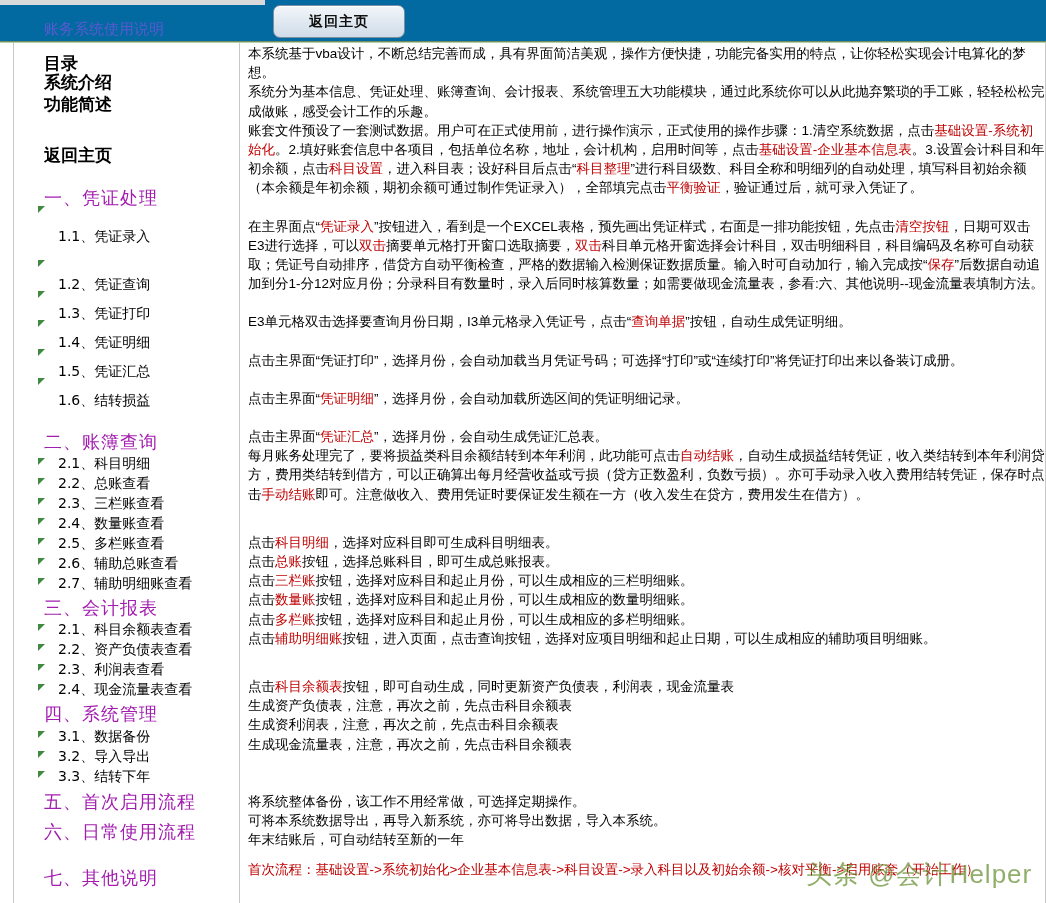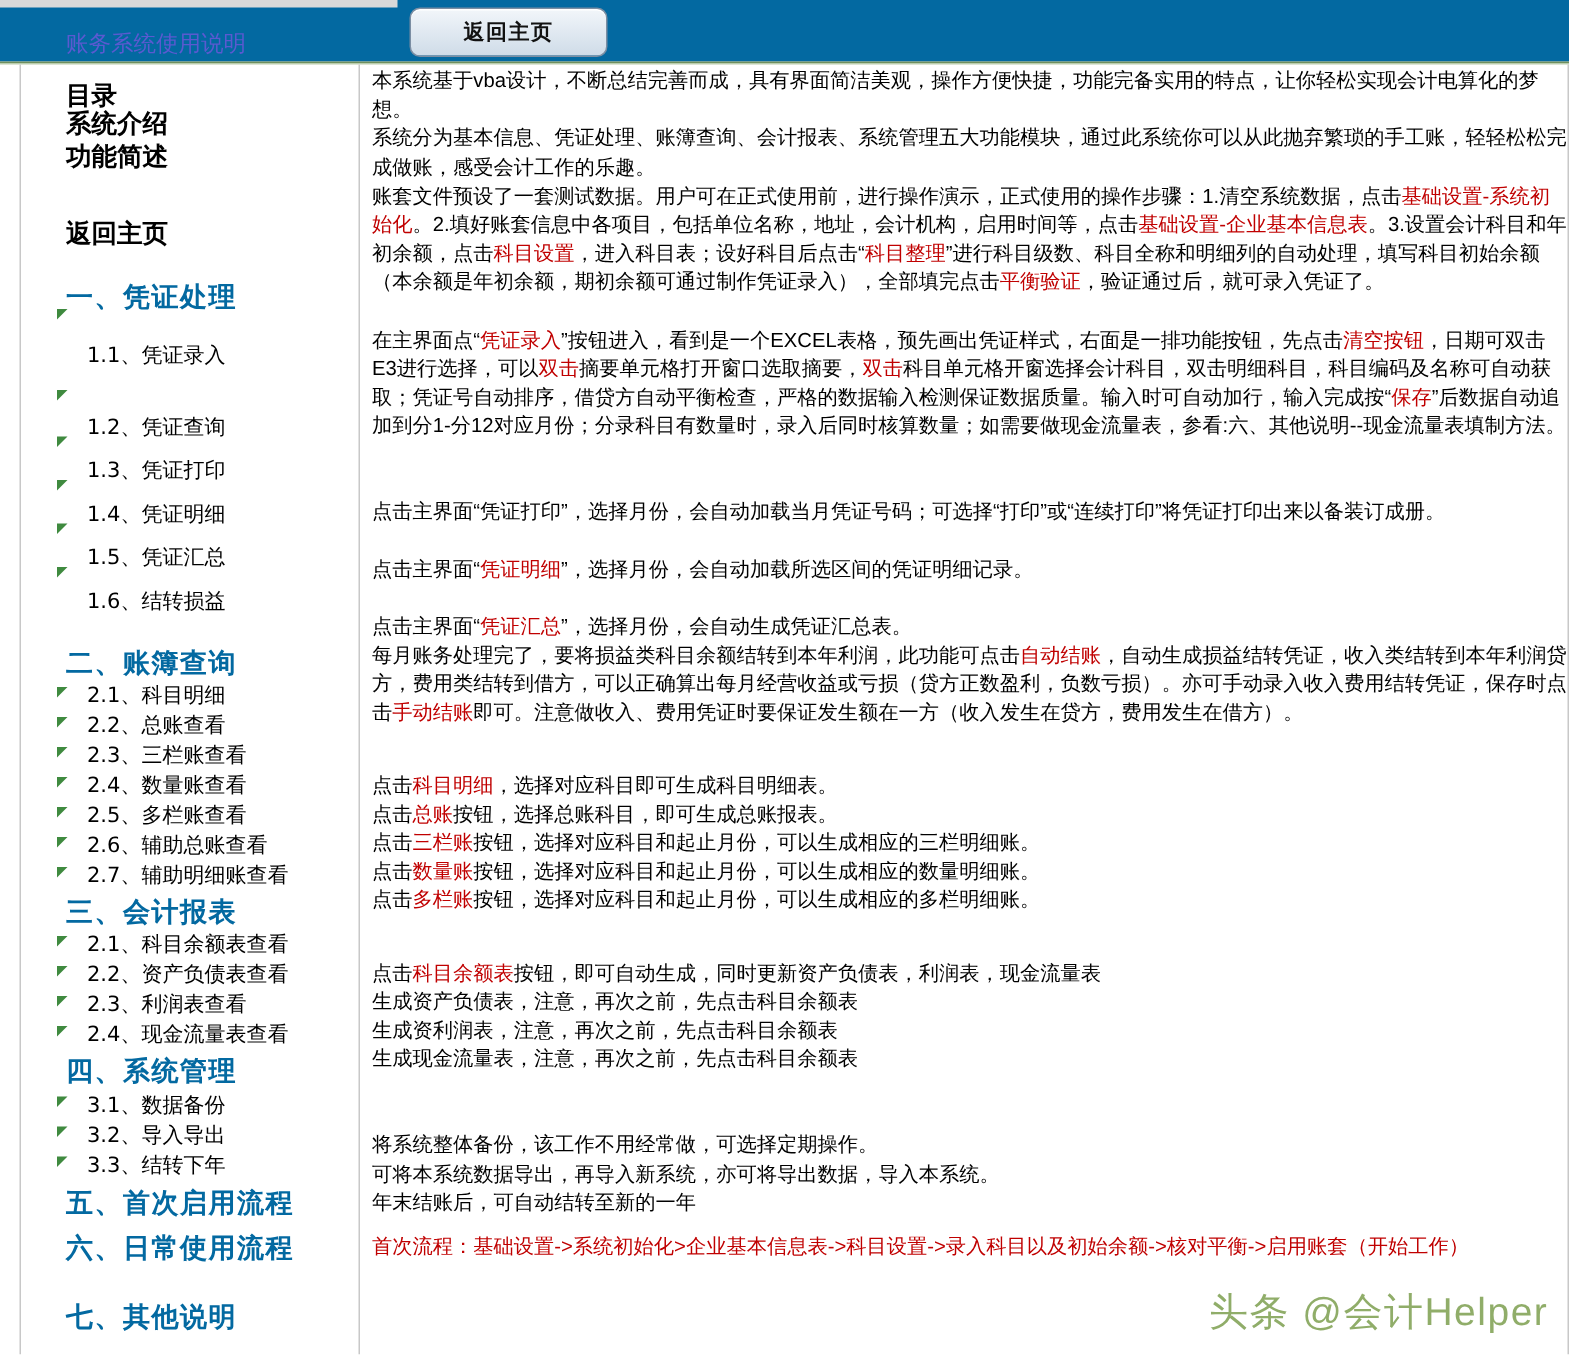--- a/index.html
+++ b/index.html
@@ -62,21 +62,21 @@
     cursor:pointer;
   }
   .nav-h1{ 
     font-family:"DejaVu Sans","Liberation Sans",sans-serif;
     font-weight:bold;font-size:17px;color:#000000;
     padding-left:30px;
     text-align:center;
   }
   .nav-h2{ 
     font-family:"DejaVu Serif","Liberation Serif",serif;
-    font-weight:bold;font-size:18px;color:#0369a1;
+    font-weight:normal;font-size:18px;color:#a21caf;
     padding-left:30px;letter-spacing:1px;text-align:right;
   }
   .nav-sub{
     font-family:"DejaVu Sans","Liberation Sans",sans-serif;
     font-size:14px;color:#000;
     padding-left:44px;
   }
   .tri{
     position:absolute;left:24px;top:4px;width:0;height:0;
     border-left:7px solid #3f8a3f;
@@ -179,20 +179,23 @@
   </div>
 
   <div class="spacer"></div>
 
   <div class="para">
     <span>在主界面点“</span><span class="r">凭证录入</span><span>”按钮进入，看到是一个EXCEL表格，预先画出凭证样式，右面是一排功能按钮，先点击</span><span class="r">清空按钮</span><span>，日期可双击E3进行选择，可以</span><span class="r">双击</span><span>摘要单元格打开窗口选取摘要，</span><span class="r">双击</span><span>科目单元格开窗选择会计科目，双击明细科目，科目编码及名称可自动获取；凭证号自动排序，借贷方自动平衡检查，严格的数据输入检测保证数据质量。输入时可自动加行，输入完成按“</span><span class="r">保存</span><span>”后数据自动追加到分1-分12对应月份；分录科目有数量时，录入后同时核算数量；如需要做现金流量表，参看:六、其他说明--现金流量表填制方法。</span>
   </div>
 
   <div class="spacer"></div>
 
+  <div class="para">
+    <span>E3单元格双击选择要查询月份日期，I3单元格录入凭证号，点击“</span><span class="r">查询单据</span><span>”按钮，自动生成凭证明细。</span>
+  </div>
 
   <div class="spacer"></div>
 
   <div class="para">
     <span>点击主界面“凭证打印”，选择月份，会自动加载当月凭证号码；可选择“打印”或“连续打印”将凭证打印出来以备装订成册。</span>
   </div>
 
   <div class="spacer"></div>
 
   <div class="para">
@@ -219,20 +222,23 @@
     <span>点击</span><span class="r">总账</span><span>按钮，选择总账科目，即可生成总账报表。</span>
   </div>
   <div class="para">
     <span>点击</span><span class="r">三栏账</span><span>按钮，选择对应科目和起止月份，可以生成相应的三栏明细账。</span>
   </div>
   <div class="para">
     <span>点击</span><span class="r">数量账</span><span>按钮，选择对应科目和起止月份，可以生成相应的数量明细账。</span>
   </div>
   <div class="para">
     <span>点击</span><span class="r">多栏账</span><span>按钮，选择对应科目和起止月份，可以生成相应的多栏明细账。</span>
+  </div>
+  <div class="para">
+    <span>点击</span><span class="r">辅助明细账</span><span>按钮，进入页面，点击查询按钮，选择对应项目明细和起止日期，可以生成相应的辅助项目明细账。</span>
   </div>
 
   <div class="spacer"></div>
   <div class="half"></div>
 
   <div class="para">
     <span>点击</span><span class="r">科目余额表</span><span>按钮，即可自动生成，同时更新资产负债表，利润表，现金流量表</span>
   </div>
   <div class="para">生成资产负债表，注意，再次之前，先点击科目余额表</div>
   <div class="para">生成资利润表，注意，再次之前，先点击科目余额表</div>

